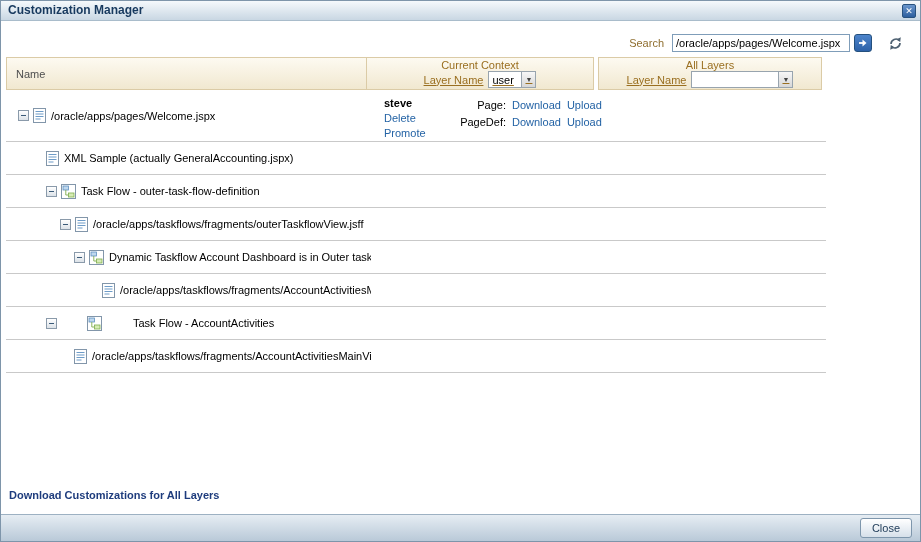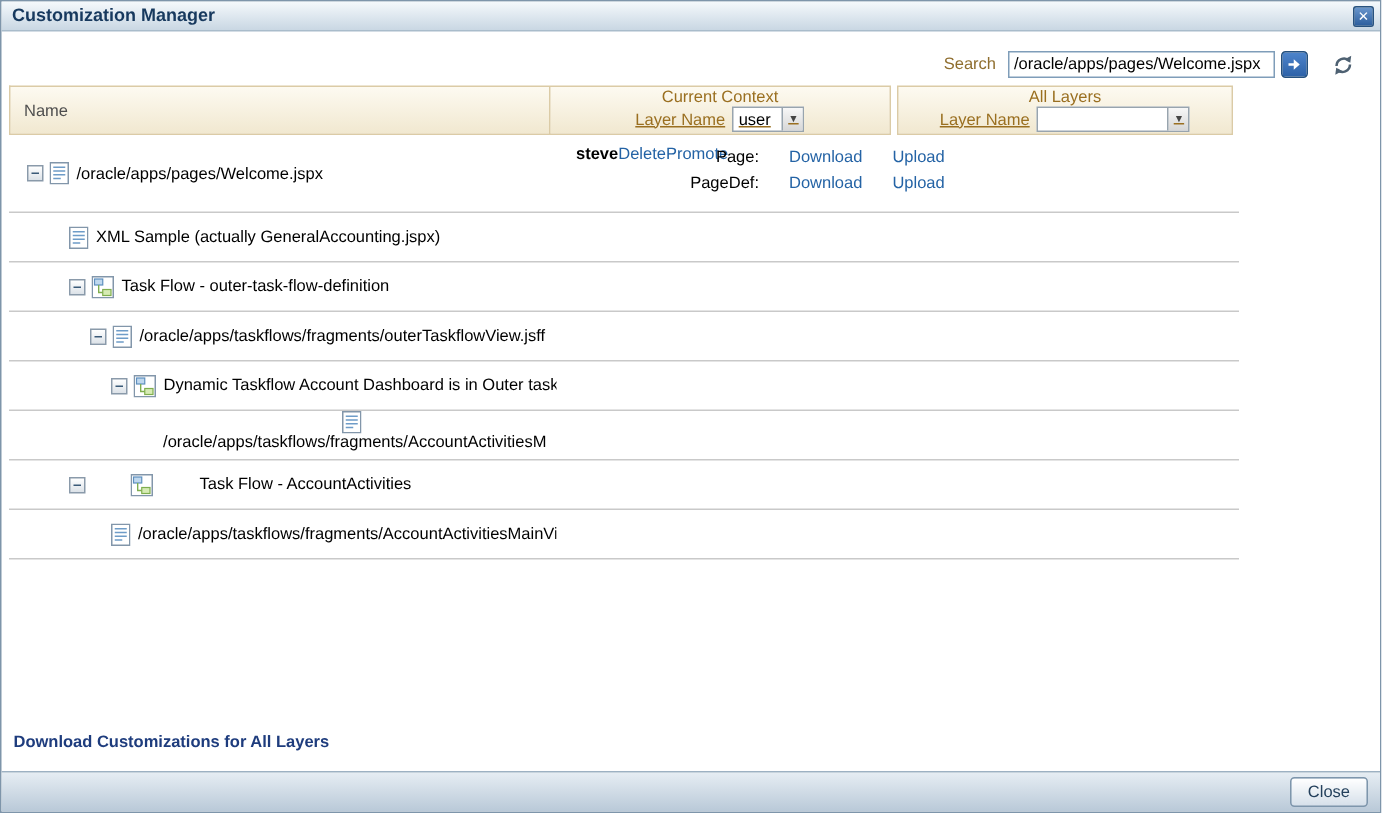--- a/index.html
+++ b/index.html
@@ -40,25 +40,25 @@
   .tree-body { position: absolute; left: 5px; top: 89px; width: 820px; }
   .tree-row { position: relative; border-bottom: 1px solid #C9C9C9; }
   .name-cell { display: flex; align-items: center; height: 100%; width: 365px; overflow: hidden; white-space: nowrap; }
   .expand-box { flex: 0 0 auto; width: 11px; height: 11px; border: 1px solid #8A9AAA;
     background: linear-gradient(#FFFFFF, #DCE2E8); display: flex; align-items: center; justify-content: center; margin-right: 4px; cursor: pointer; }
   .minus { width: 5px; height: 1px; background: #3A5A78; }
   .node-icon { flex: 0 0 auto; margin-right: 5px; display: flex; }
   .node-label { font-size: 11px; color: #000; }
 
   .ctx { position: absolute; left: 378px; top: 6px; display: flex; font-size: 11px; }
-  .ctx-left { display: flex; flex-direction: row; width: 72px; line-height: 15px; }
+  .ctx-left { display: flex; flex-direction: column; width: 72px; line-height: 15px; }
   .ctx-layer { font-weight: bold; color: #000; }
   a.link { color: #2463A5; text-decoration: none; cursor: pointer; }
   .ctx-right { display: flex; flex-direction: column; line-height: 17px; margin-top: 1px; }
-  .art-row { display: flex; gap: 20px; }
+  .art-row { display: flex; gap: 6px; }
   .art-label { width: 50px; text-align: right; color: #000; }
 
   .download-all { position: absolute; left: 8px; top: 488px; font-size: 11px; font-weight: bold; color: #1E3C7D; text-decoration: none; cursor: pointer; }
 
   .bottombar { position: absolute; left: 0; right: 0; bottom: 0; height: 27px;
     background: linear-gradient(#E6EDF3, #B9C9D8); border-top: 1px solid #9DB1C2; }
   .close-button { position: absolute; right: 8px; top: 3px; height: 20px; padding: 0 11px;
     font-family: inherit; font-size: 11px; color: #24405C; background: linear-gradient(#FFFFFF, #D6E0EA);
     border: 1px solid #7E96AC; border-radius: 3px; cursor: pointer; }
 </style>
@@ -216,21 +216,21 @@
               <rect x="0.5" y="0.5" width="14" height="14" fill="#fff" stroke="#8296AA"></rect>
               <rect x="2" y="2" width="5.5" height="4" fill="#BFD8EE" stroke="#5E8FBE" stroke-width="0.8"></rect>
               <rect x="7.5" y="9" width="5.5" height="4" fill="#D6EBB4" stroke="#7FAE4E" stroke-width="0.8"></rect>
               <path d="M4.8 6 V11 H7.5" fill="none" stroke="#7FAE4E" stroke-width="0.9"></path>
             </svg>
           </span>
           <span class="node-label">Dynamic Taskflow Account Dashboard is in Outer taskflow</span>
         </div>
       </div>
       <div class="tree-row" style="height: 33px;">
-        <div class="name-cell" style="padding-left: 96px; flex-direction: column;">
+        <div class="name-cell" style="padding-left: 96px;">
           <span class="node-icon">
             <svg width="13" height="15" viewBox="0 0 13 15">
               <rect x="0.5" y="0.5" width="12" height="14" fill="#fff" stroke="#8296AA"></rect>
               <rect x="2.5" y="3" width="8" height="1" fill="#6E9CC8"></rect>
               <rect x="2.5" y="5.5" width="8" height="1" fill="#6E9CC8"></rect>
               <rect x="2.5" y="8" width="8" height="1" fill="#6E9CC8"></rect>
               <rect x="2.5" y="10.5" width="5" height="1" fill="#6E9CC8"></rect>
             </svg>
           </span>
           <span class="node-label">/oracle/apps/taskflows/fragments/AccountActivitiesM</span>

